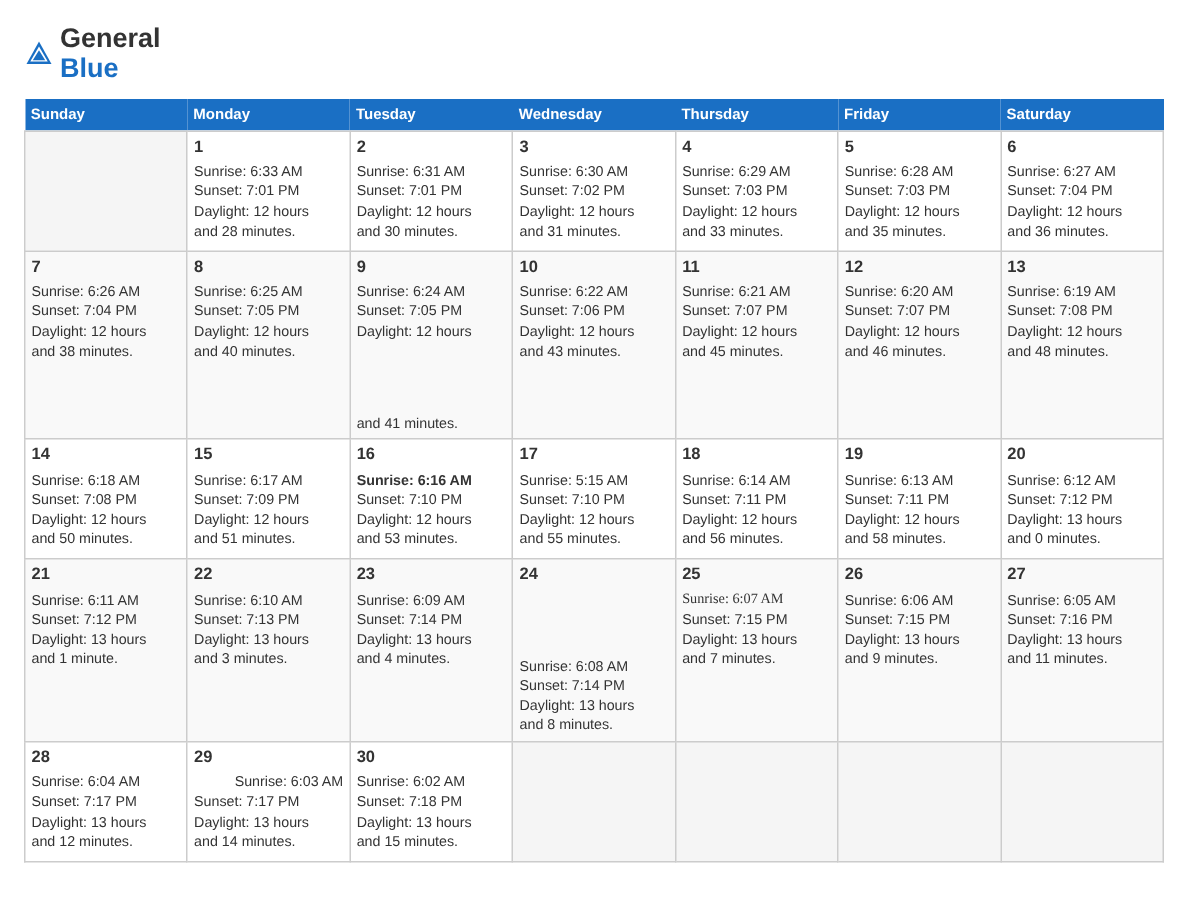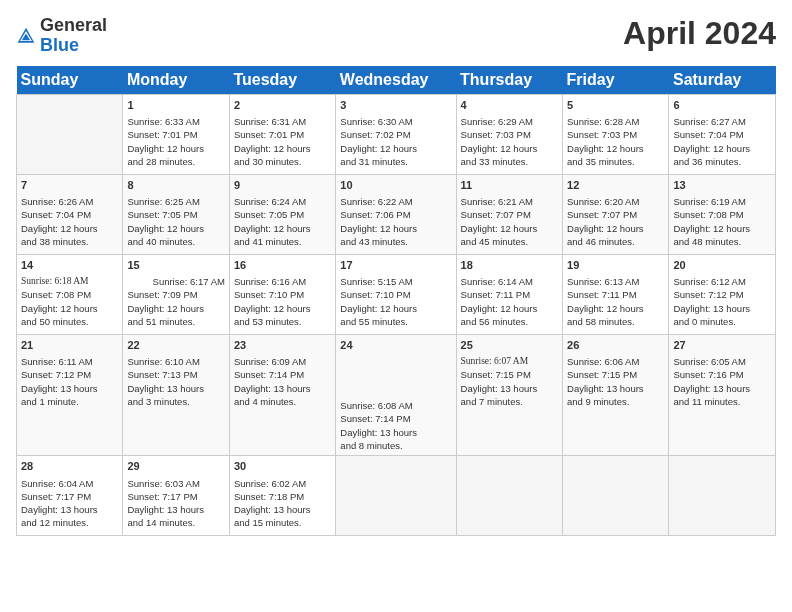--- a/index.html
+++ b/index.html
@@ -49,21 +49,21 @@
     table {
       width: 100%;
       border-collapse: collapse;
       font-size: 10px;
     }
     thead tr th {
       background-color: #1a6fc4;
       color: #fff;
       padding: 5px 4px;
       text-align: left;
-      font-size: 16px;
+      font-size: 10px;
       font-weight: bold;
     }
     tbody tr td {
       border: 1px solid #ccc;
       vertical-align: top;
       padding: 3px 4px;
       height: 80px;
       color: #333;
       font-size: 9.5px;
       line-height: 1.4;
@@ -91,21 +91,20 @@
       <polygon points="12,2 22,20 2,20" fill="#1a6fc4"></polygon>
       <polygon points="12,6 19,18 5,18" fill="white"></polygon>
       <polygon points="12,9 17,17 7,17" fill="#1a6fc4"></polygon>
     </svg>
     <div class="logo-text">
       <span class="logo-general">General</span><br>
       <span class="logo-blue">Blue</span>
     </div>
   </div>
   <div class="title-block">
-    <div class="month-title">April 2024</div>
   </div>
 </div>
 
 <table>
   <thead>
     <tr>
     <th>Sunday</th>
         <th>Monday</th>
         <th>Tuesday</th>
         <th>Wednesday</th>
@@ -173,21 +172,21 @@
           <span style="display: block;">Sunrise: 6:25 AM</span>
           <span style="display: block;">Sunset: 7:05 PM</span>
           <span style="display: block;">Daylight: 12 hours</span>
           <span style="display: block;">and 40 minutes.</span>
         </td>
         <td>
           <span class="day-num">9</span>
           <span style="display: block;">Sunrise: 6:24 AM</span>
           <span style="display: block;">Sunset: 7:05 PM</span>
           <span style="display: block;">Daylight: 12 hours</span>
-          <span style="display: block;">and 41 minutes.</span>
+          <span style="display: block; margin-top: 48px;">and 41 minutes.</span>
         </td>
         <td>
           <span class="day-num">10</span>
           <span style="display: block;">Sunrise: 6:22 AM</span>
           <span style="display: block;">Sunset: 7:06 PM</span>
           <span style="display: block;">Daylight: 12 hours</span>
           <span style="display: block;">and 43 minutes.</span>
         </td>
         <td>
           <span class="day-num">11</span>
@@ -207,35 +206,35 @@
           <span class="day-num">13</span>
           <span style="display: block;">Sunrise: 6:19 AM</span>
           <span style="display: block;">Sunset: 7:08 PM</span>
           <span style="display: block;">Daylight: 12 hours</span>
           <span style="display: block;">and 48 minutes.</span>
         </td>
       </tr>
       <tr>
         <td>
           <span class="day-num">14</span>
-          <span style="display: block; font-family: Liberation Serif, serif;">Sunrise: 6:18 AM</span>
+          <span style="display: block;">Sunrise: 6:18 AM</span>
           <span style="display: block;">Sunset: 7:08 PM</span>
           <span style="display: block;">Daylight: 12 hours</span>
           <span style="display: block;">and 50 minutes.</span>
         </td>
         <td>
           <span class="day-num">15</span>
-          <span style="display: block; text-align: right;">Sunrise: 6:17 AM</span>
+          <span style="display: block;">Sunrise: 6:17 AM</span>
           <span style="display: block;">Sunset: 7:09 PM</span>
           <span style="display: block;">Daylight: 12 hours</span>
           <span style="display: block;">and 51 minutes.</span>
         </td>
         <td>
           <span class="day-num">16</span>
-          <span style="display: block;">Sunrise: 6:16 AM</span>
+          <span style="display: block; font-weight: bold;">Sunrise: 6:16 AM</span>
           <span style="display: block;">Sunset: 7:10 PM</span>
           <span style="display: block;">Daylight: 12 hours</span>
           <span style="display: block;">and 53 minutes.</span>
         </td>
         <td>
           <span class="day-num">17</span>
           <span style="display: block;">Sunrise: 5:15 AM</span>
           <span style="display: block;">Sunset: 7:10 PM</span>
           <span style="display: block;">Daylight: 12 hours</span>
           <span style="display: block;">and 55 minutes.</span>
@@ -316,21 +315,21 @@
       <tr>
         <td>
           <span class="day-num">28</span>
           <span style="display: block;">Sunrise: 6:04 AM</span>
           <span style="display: block;">Sunset: 7:17 PM</span>
           <span style="display: block;">Daylight: 13 hours</span>
           <span style="display: block;">and 12 minutes.</span>
         </td>
         <td>
           <span class="day-num">29</span>
-          <span style="display: block;">Sunrise: 6:03 AM</span>
+          <span style="display: block; text-align: right;">Sunrise: 6:03 AM</span>
           <span style="display: block;">Sunset: 7:17 PM</span>
           <span style="display: block;">Daylight: 13 hours</span>
           <span style="display: block;">and 14 minutes.</span>
         </td>
         <td>
           <span class="day-num">30</span>
           <span style="display: block;">Sunrise: 6:02 AM</span>
           <span style="display: block;">Sunset: 7:18 PM</span>
           <span style="display: block;">Daylight: 13 hours</span>
           <span style="display: block;">and 15 minutes.</span>

